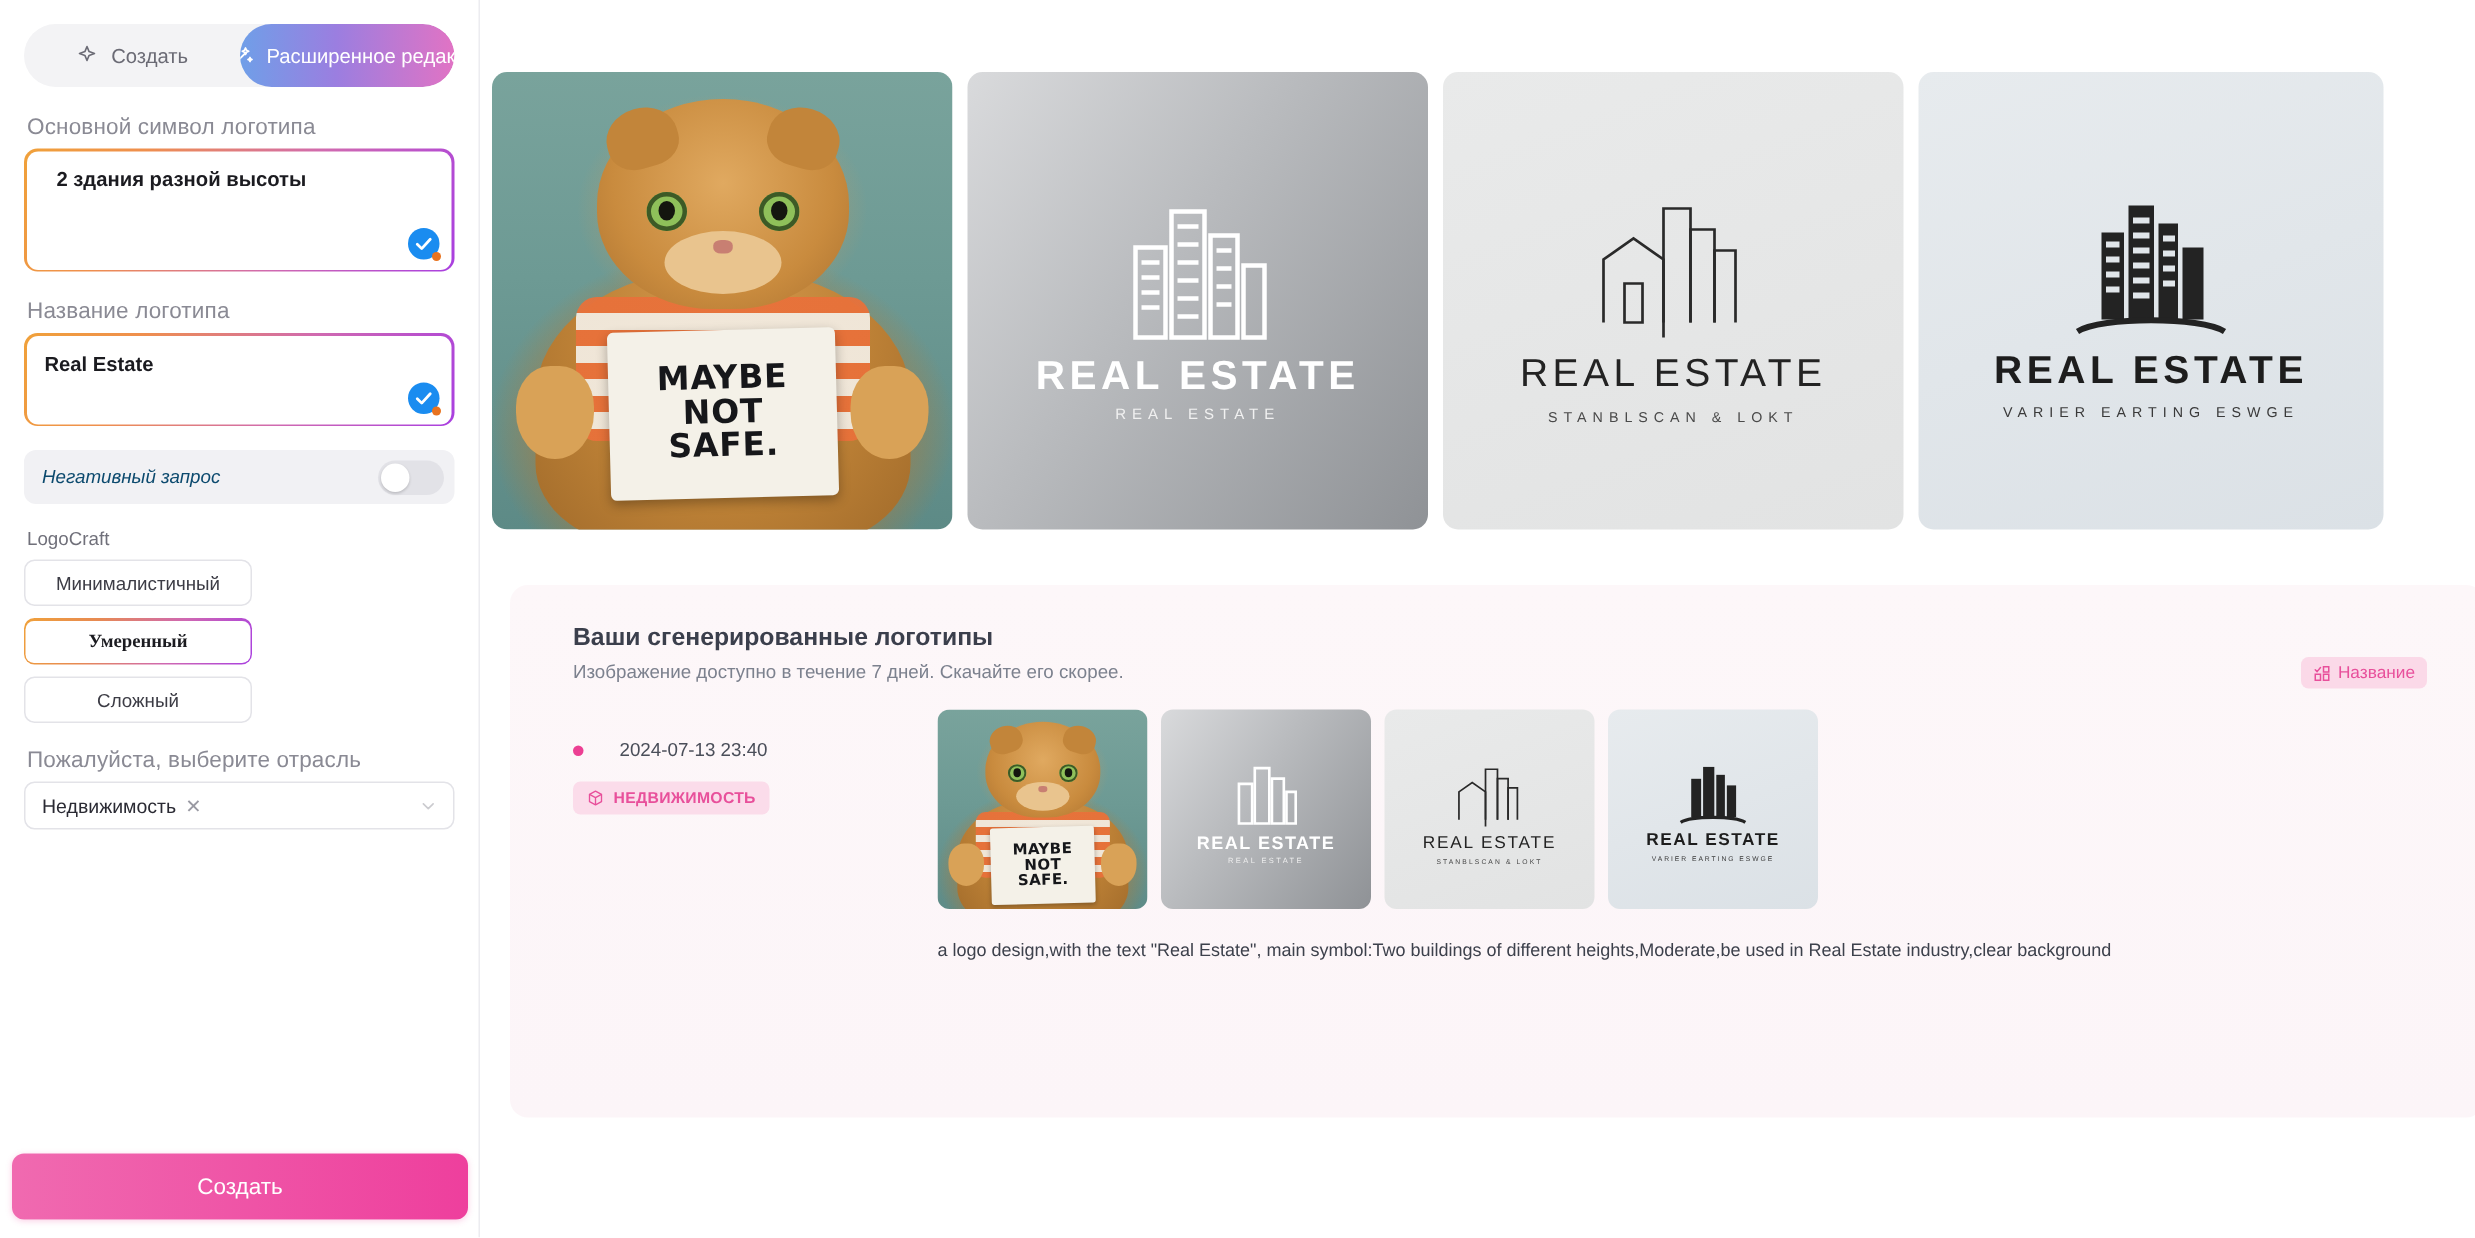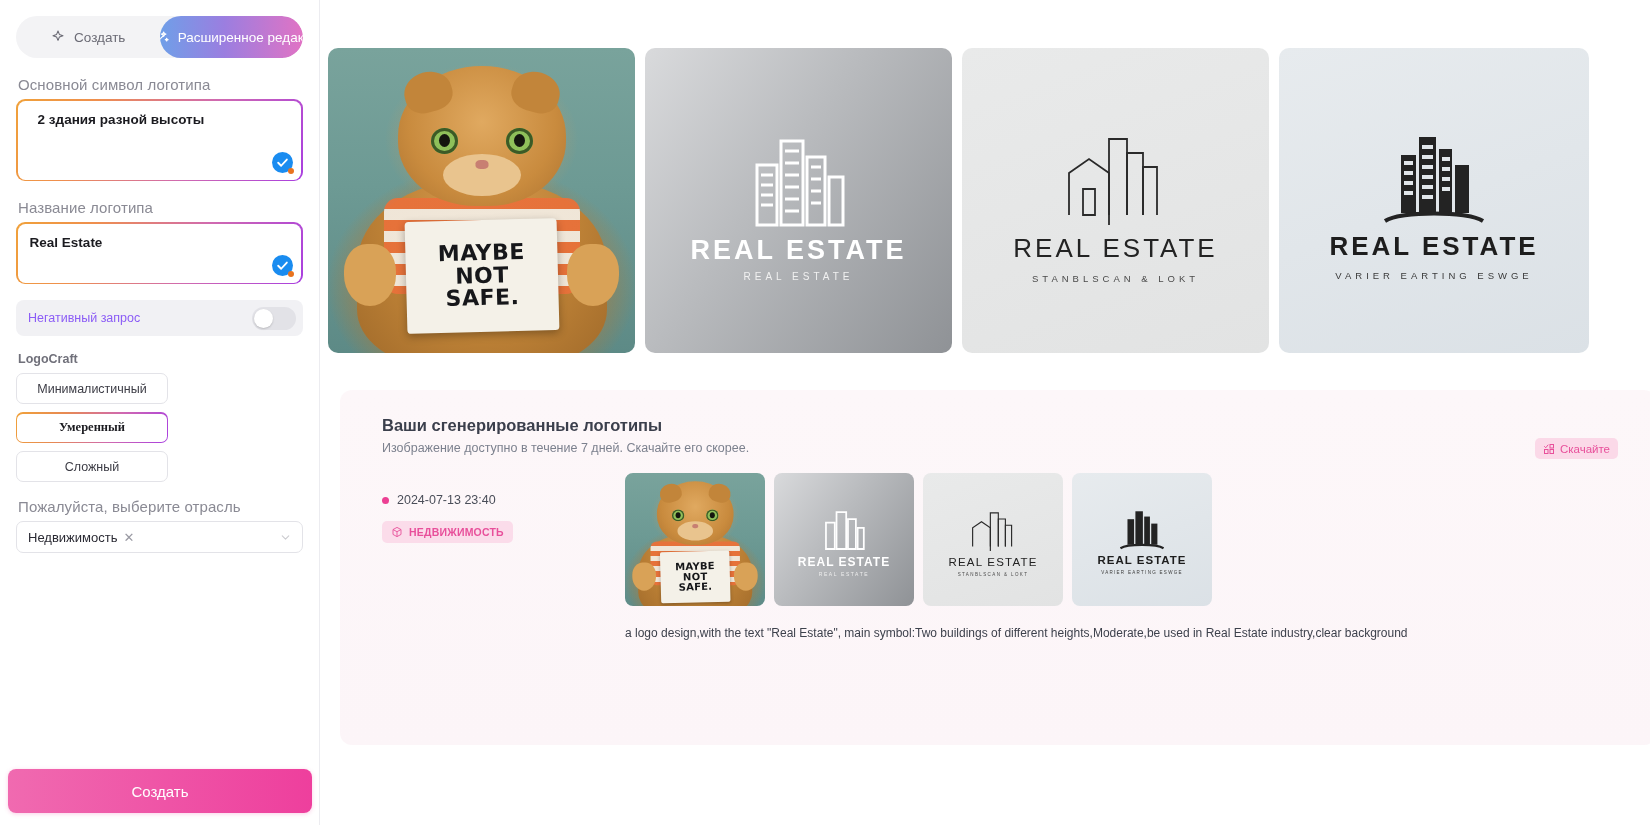--- a/index.html
+++ b/index.html
@@ -95,36 +95,35 @@
   }
 
   .toggle-row {
     margin-top: 16px;
     height: 36px;
     background: #f1f1f4;
     border-radius: 8px;
     display: flex; align-items: center; justify-content: space-between;
     padding: 0 7px 0 12px;
   }
-  .toggle-label { font-size: 12.5px; color: #8b5cf6; }
+  .toggle-label { font-size: 12.5px; color: #0c4a6e; font-style: italic; }
   .toggle {
     width: 44px; height: 23px; border-radius: 12px;
     background: #e2e2e7; position: relative;
   }
   .toggle .knob {
     position: absolute; top: 2px; left: 2px;
     width: 19px; height: 19px; border-radius: 50%;
     background: #fff;
     box-shadow: 0 1px 2px rgba(0,0,0,.18);
   }
 
   .section-title {
     font-size: 12.5px; color: #70707a;
     margin: 16px 0 7px 2px;
-    font-weight: bold;
   }
   .style-grid { display: flex; flex-wrap: wrap; gap: 8px; }
   .style-btn {
     width: 152px; height: 31px;
     border: 1px solid #e3e3e8;
     border-radius: 7px;
     background: #fff;
     display: flex; align-items: center; justify-content: center;
     font-size: 12.5px;
     color: #3c3c45;
@@ -266,21 +265,21 @@
     border-radius: 5px;
     display: flex; align-items: center; gap: 5px;
     padding: 0 8px;
     color: #e8509b;
     font-size: 11.5px;
   }
   .select-btn svg { width: 12px; height: 12px; display:block; }
 
   .res-body { display: flex; padding: 18px 0 0 42px; }
   .meta-col { width: 243px; flex: 0 0 243px; padding-top: 20px; }
-  .meta-date { display:flex; align-items:center; gap:8px; font-size: 12.5px; color:#4a4e59; }
+  .meta-date { display:flex; align-items:center; gap:24px; font-size: 12.5px; color:#4a4e59; }
   .dot { width:7px; height:7px; border-radius:50%; background:#ec3f93; flex:0 0 7px;}
   .tag {
     margin-top: 14px;
     display: inline-flex; align-items:center; gap:6px;
     height: 22px;
     background: #fbdcea;
     border-radius: 5px;
     padding: 0 9px;
     color: #e8509b;
     font-size: 10.5px;
@@ -481,21 +480,21 @@
       <div class="results-head">
         <div class="res-title">Ваши сгенерированные логотипы</div>
         <div class="res-sub">Изображение доступно в течение 7 дней. Скачайте его скорее.</div>
         <div class="select-btn">
           <svg viewBox="0 0 24 24" fill="none" stroke="#e8509b" stroke-width="2">
             <rect x="3" y="13" width="7" height="8"></rect>
               <rect x="14" y="13" width="7" height="8"></rect>
             <rect x="14" y="3" width="7" height="7"></rect>
             <path d="M3 7l2.5 2.5L10 4" stroke-linecap="round" stroke-linejoin="round"></path>
           </svg>
-          <span>Скачайте</span>
+          <span>Название</span>
         </div>
       </div>
 
       <div class="res-body">
         <div class="meta-col">
           <div class="meta-date">
             <span class="dot"></span>
             <span>2024-07-13 23:40</span>
           </div>
           <div class="tag">

